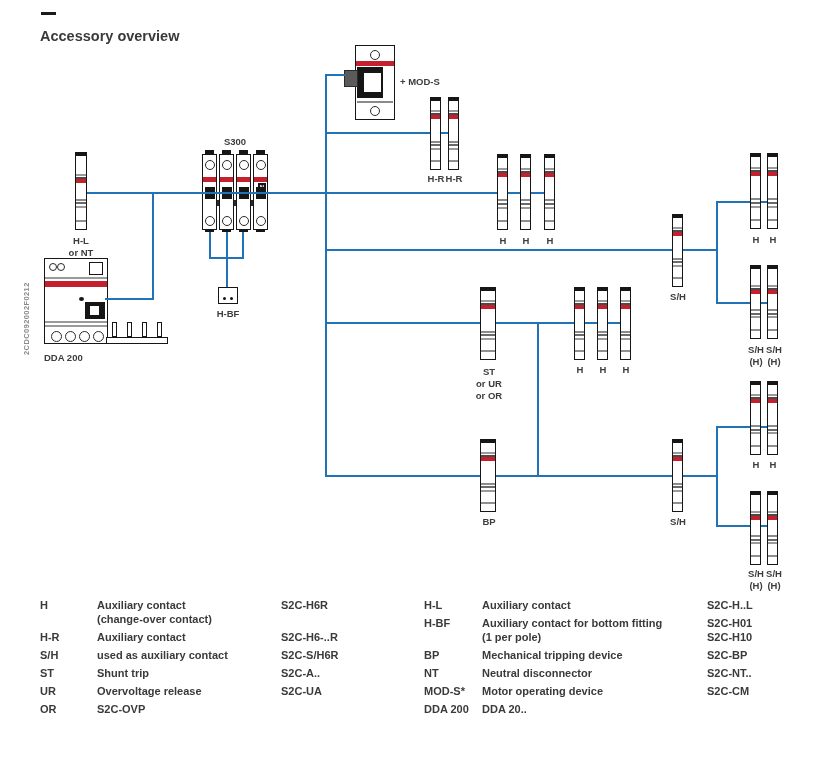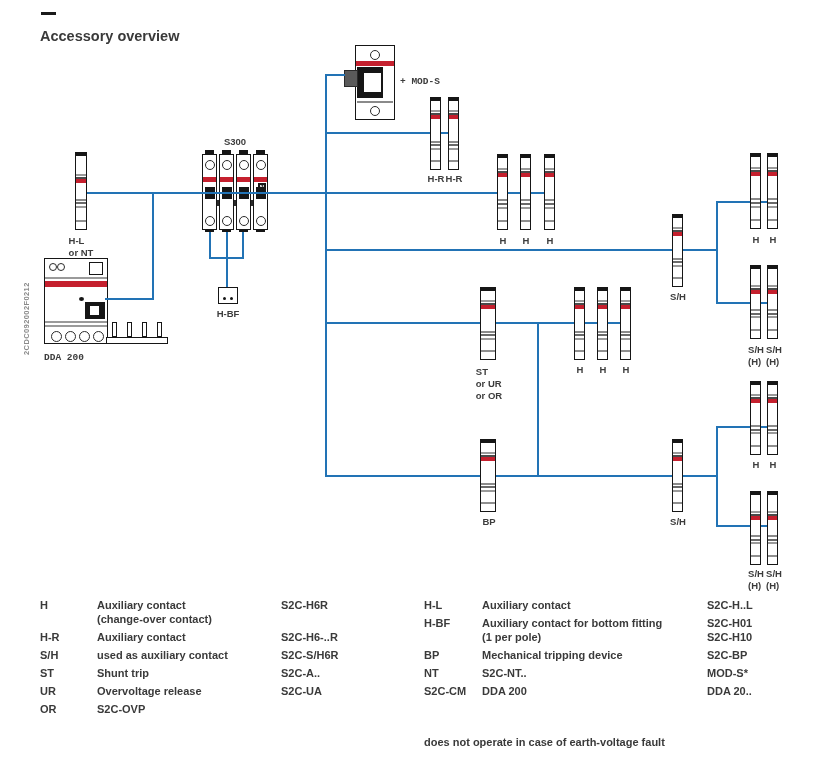--- a/index.html
+++ b/index.html
@@ -17,22 +17,22 @@
   .s-cap{top:0;height:3px;background:#161616;}
   .s-g1{top:17%;height:2px;background:#9a9a9a;}
   .s-dk{top:21%;height:2px;background:#4a4a4a;}
   .s-red{top:24%;height:4px;background:var(--red,#c5202e);}
   .s-g2{top:60%;height:2px;background:#8a8a8a;}
   .s-g3{top:65%;height:2px;background:#6a6a6a;}
   .s-g4{top:70%;height:2px;background:#9a9a9a;}
   .s-g5{top:88%;height:2px;background:#8f8f8f;}
   .low .s-g1{top:27%;}.low .s-dk{top:31%;}.low .s-red{top:34%;}
   .lbl{position:absolute;font-size:9.5px;font-weight:700;color:#3c3c3c;line-height:12px;
-       transform:translateX(-50%);text-align:left;white-space:nowrap;}
-  .lbl.left{transform:none;text-align:right;font-family:Liberation Mono, monospace;}
+       transform:translateX(-50%);text-align:center;white-space:nowrap;}
+  .lbl.left{transform:none;text-align:right;}
   
   .s300{position:absolute;left:202px;top:150px;width:66px;height:82px;}
   .s300 .pole{position:absolute;top:4px;width:15px;height:76px;background:#fff;
               border:1px solid #161616;box-sizing:border-box;}
   .s300 .tab{position:absolute;width:9px;height:5px;background:#161616;}
   .s300 .ring{position:absolute;left:50%;transform:translateX(-50%);width:8px;height:8px;
               border:1.5px solid #2a2a2a;border-radius:50%;background:#fff;}
   .s300 .pred{position:absolute;left:0;right:0;top:22px;height:5px;background:var(--red,#c5202e);}
   .s300 .nbox{position:absolute;right:1px;top:28px;width:8px;height:8px;background:#161616;
               color:#fff;font-size:6px;font-weight:700;line-height:8px;text-align:center;}
@@ -536,27 +536,32 @@
       </div>
       <div>BP</div>
       <div>
         <div>Mechanical tripping device</div>
       </div>
       <div>
         <div>S2C-BP</div>
       </div>
       <div>NT</div>
       <div>
+        <div>Neutral disconnector</div>
+      </div>
+      <div>
         <div>S2C-NT..</div>
       </div>
       <div>MOD-S*</div>
       <div>
+        <div>Motor operating device</div>
+      </div>
+      <div>
         <div>S2C-CM</div>
       </div>
       <div>DDA 200</div>
       <div>
         <div>DDA 20..</div>
       </div>
     </div>
   <div class="footnote">
-      <div>does not operate in case of earth-voltage fault</div>
     </div>
 </div>
 
 </body></html>

